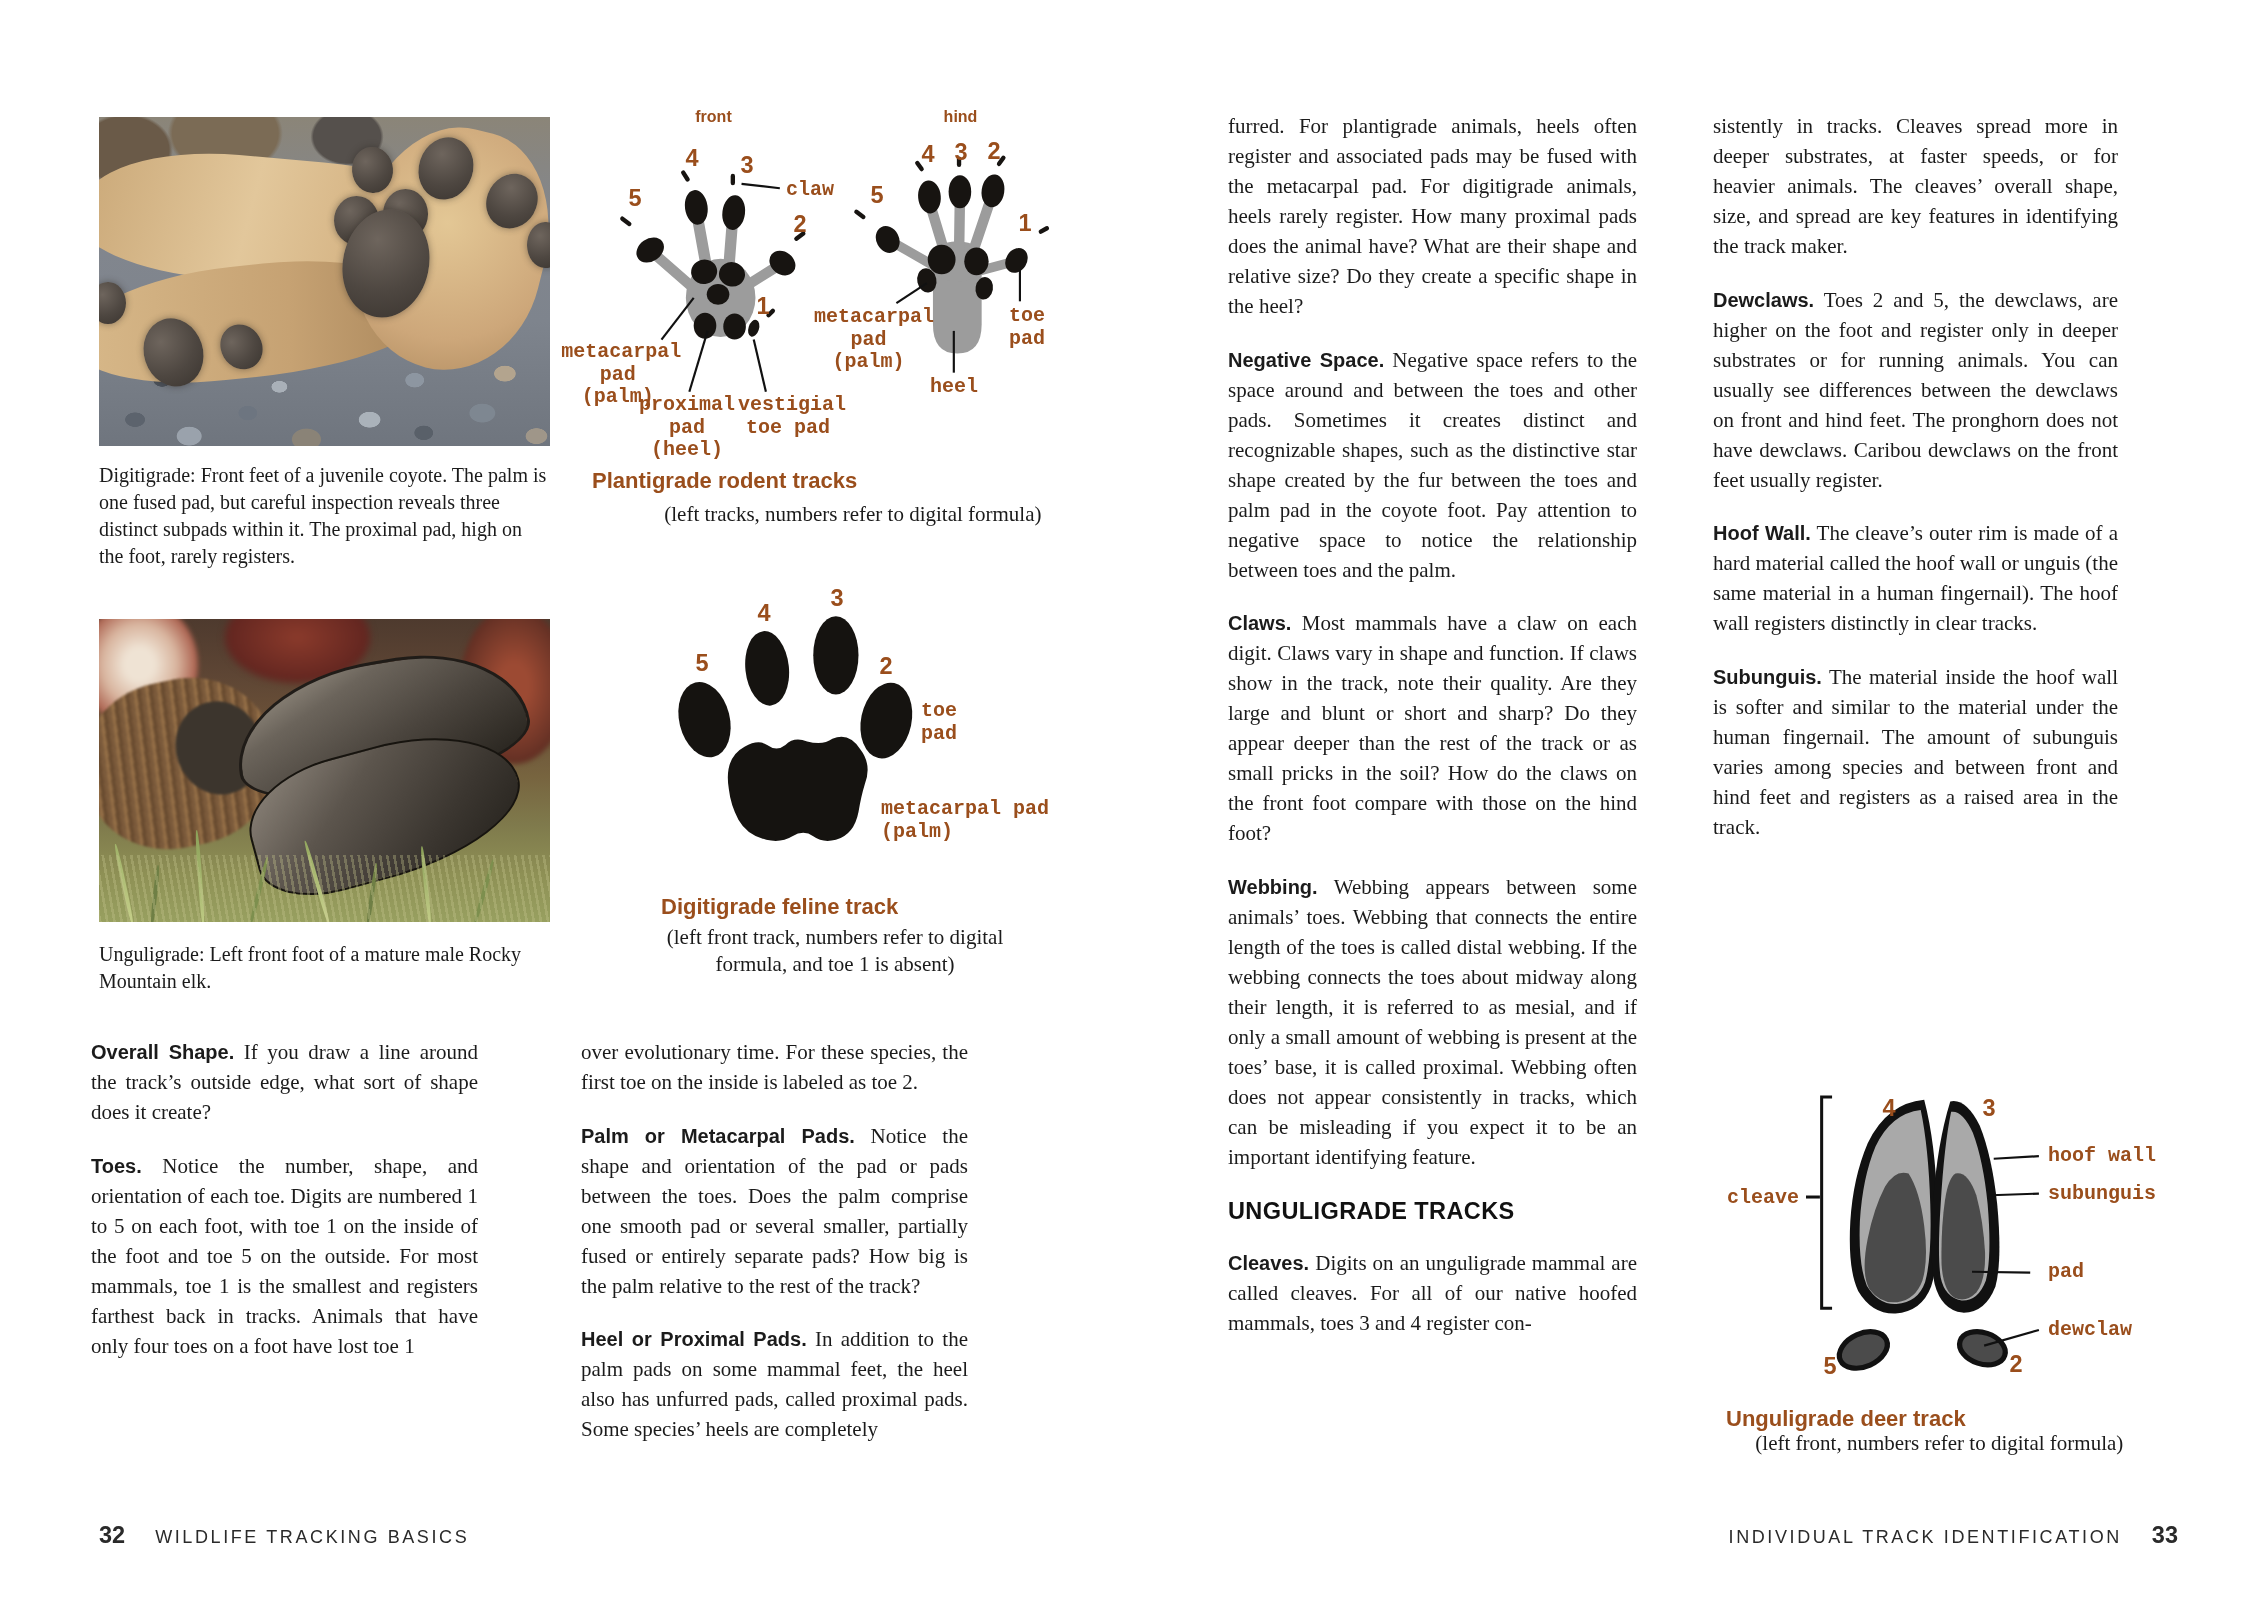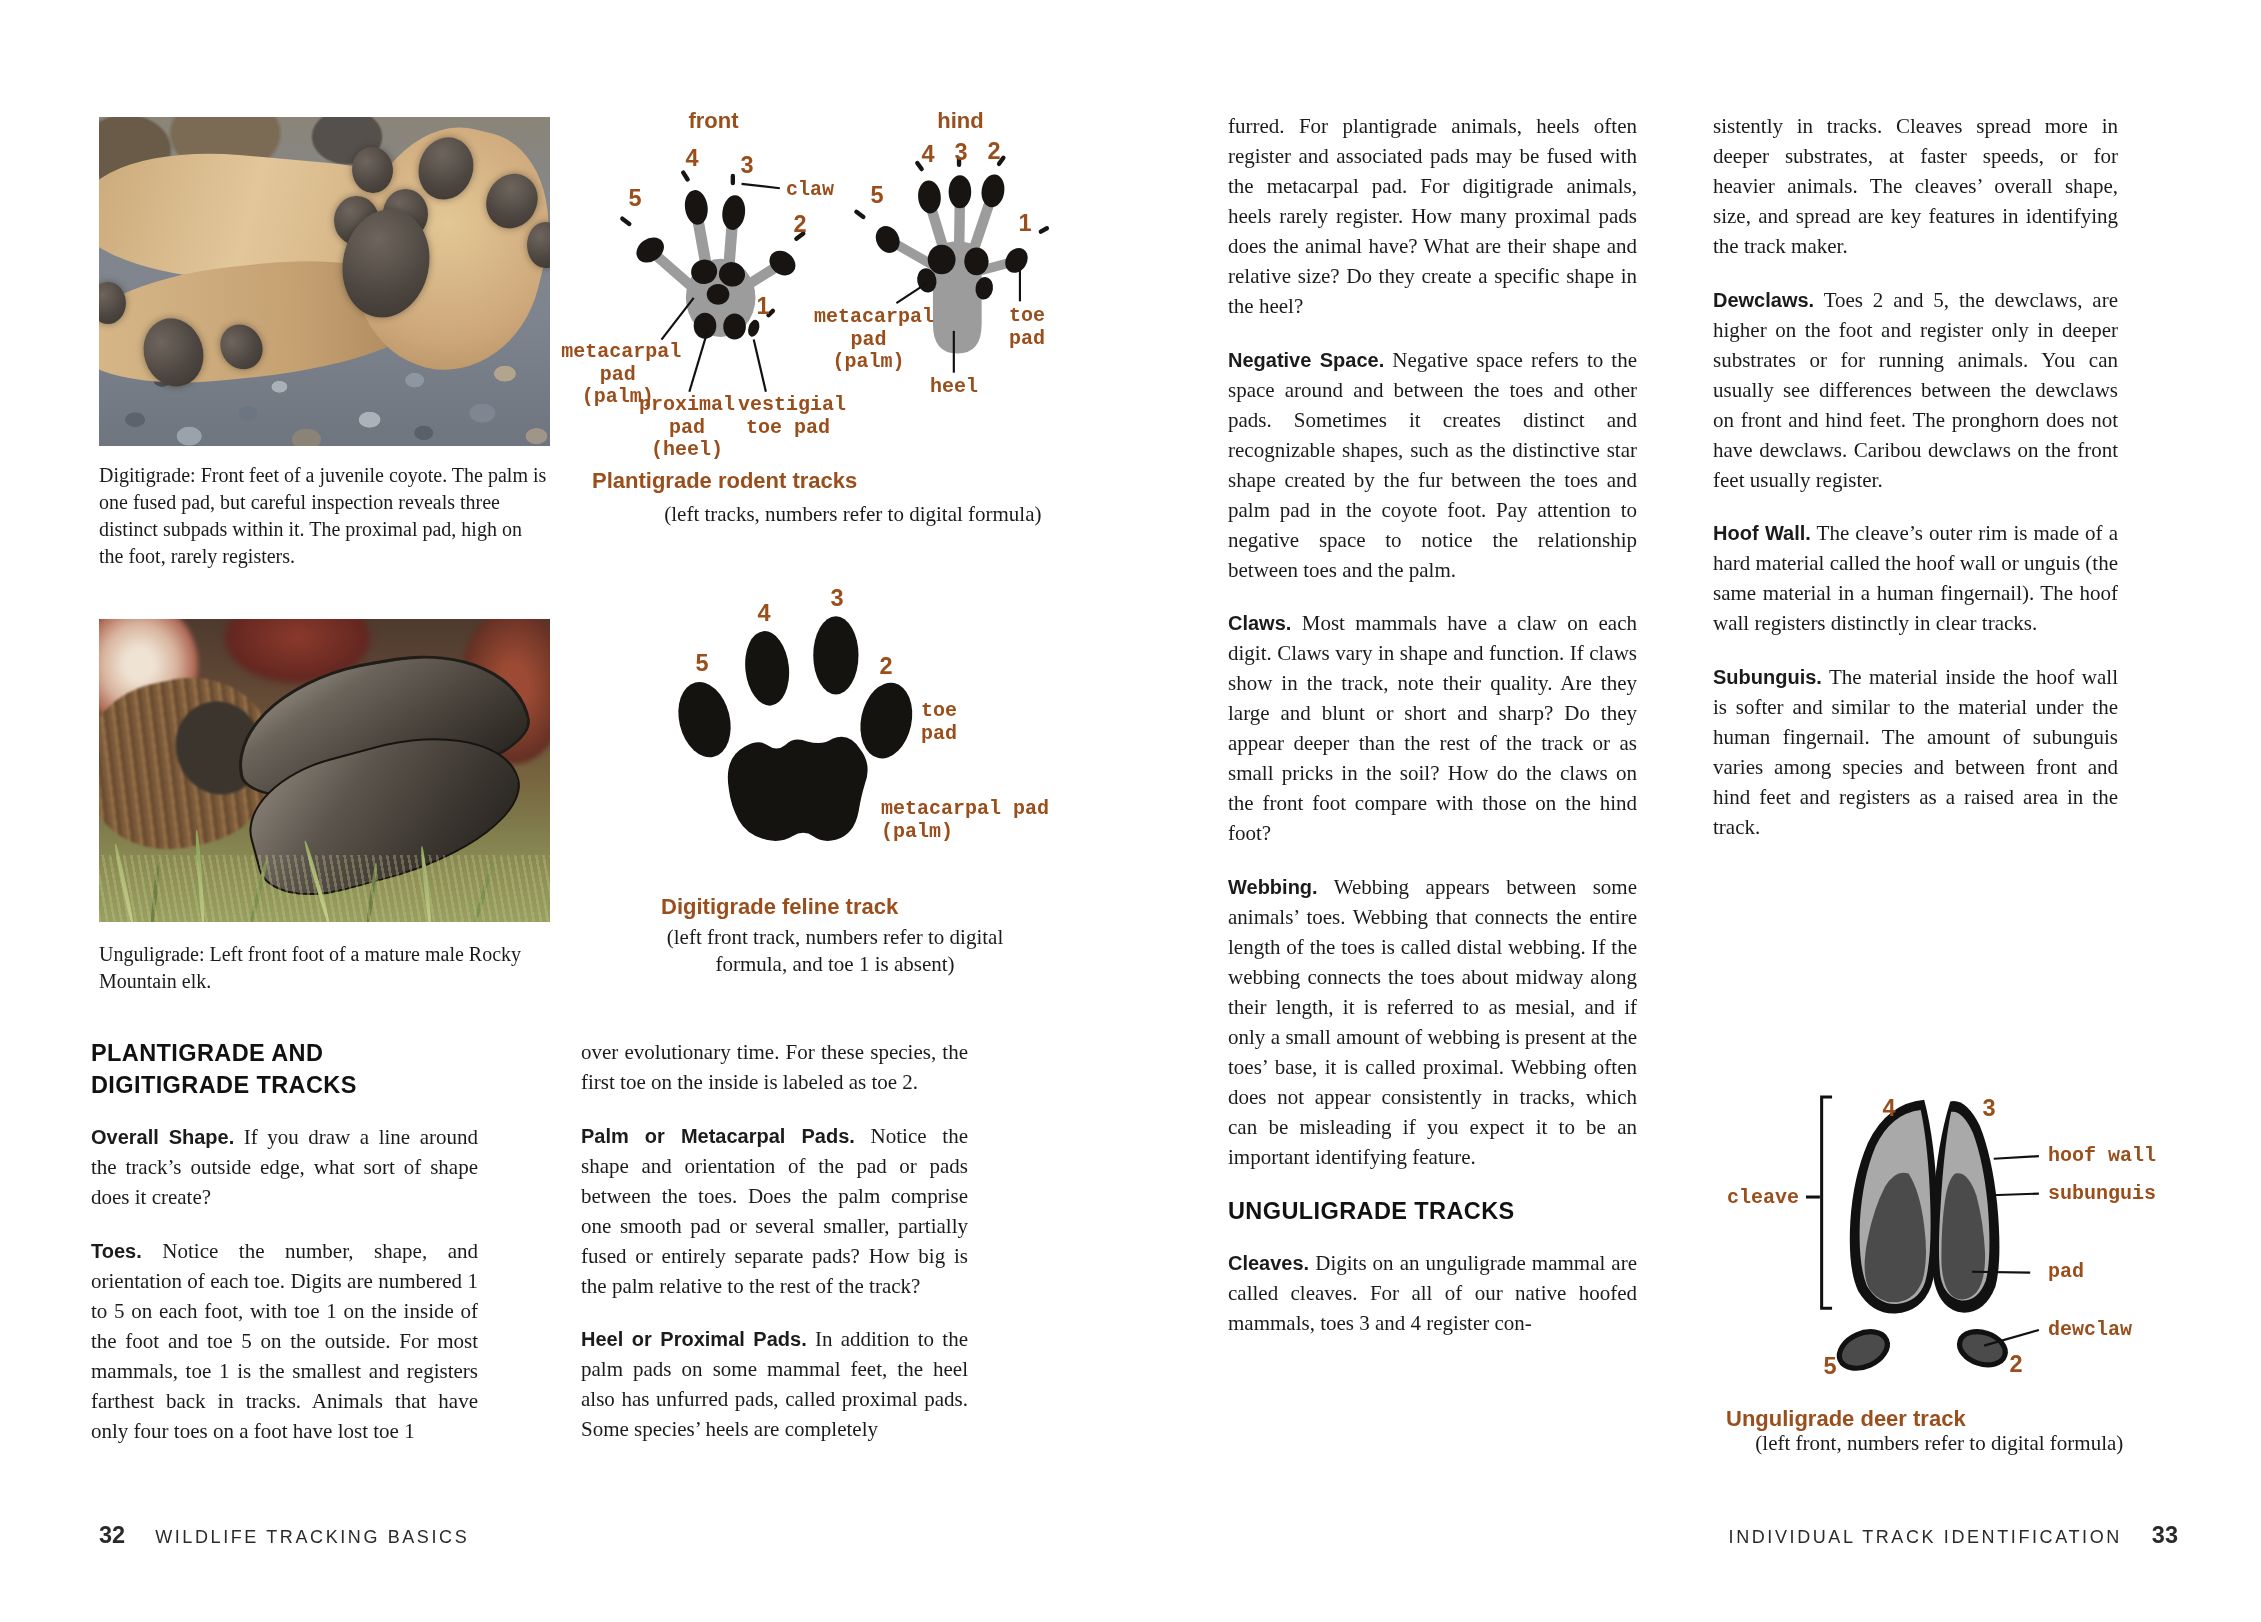--- a/index.html
+++ b/index.html
@@ -21,21 +21,21 @@
   .footer-right .pnum{margin-left:30px;}
 
   
   .diagram{position:absolute;}
   .diagram svg{position:absolute;left:0;top:0;}
   .dlabel{position:absolute;font-family:Liberation Mono, monospace;font-weight:bold;
           font-size:20px;line-height:22.6px;color:#9a4e1c;}
   .dnum{position:absolute;width:26px;text-align:center;font-family:"Liberation Sans",sans-serif;
         font-weight:bold;font-size:23.5px;color:#9a4e1c;}
   .dheading{position:absolute;text-align:center;font-family:"Liberation Sans",sans-serif;
-            font-weight:bold;font-size:22px;color:#9a4e1c;}
+            font-weight:bold;font-size:16px;color:#9a4e1c;}
   .dtitle{position:absolute;text-align:left;font-family:"Liberation Sans",sans-serif;
           font-weight:bold;font-size:22px;color:#9a4e1c;}
   .dsub{position:absolute;text-align:center;font-size:21px;line-height:27px;color:#1b1b1b;}
   .ctr{text-align:center;}
 
   
   .photo{position:absolute;overflow:hidden;}
   .photo *{position:absolute;}
   .photo-coyote{left:99px;top:117px;width:451px;height:329px;
     background:
@@ -259,21 +259,20 @@
     <div class="dlabel" style="left:260px;top:130px;width:61px;">toe pad</div>
     <div class="dlabel" style="left:220px;top:228px;width:174px;">metacarpal pad (palm)</div>
     <div class="dtitle" style="left:0px;top:324px;width:296px;">Digitigrade feline track</div>
     <div class="dsub" style="left:0px;top:354px;width:348px;">
       <div>(left front track, numbers refer to digital</div>
       <div>formula, and toe 1 is absent)</div>
     </div>
   </div>
 
   <div class="body-col" style="left:91px;top:1037px;width:387px;">
-    <h3 class="section-heading" style="width:365px;">PLANTIGRADE AND DIGITIGRADE TRACKS</h3>
     <p><span class="lead">Overall Shape.</span><span> If you draw a line around the track’s outside edge, what sort of shape does it create?</span></p>
     <p><span class="lead">Toes.</span><span> Notice the number, shape, and orientation of each toe. Digits are numbered 1 to 5 on each foot, with toe 1 on the inside of the foot and toe 5 on the outside. For most mammals, toe 1 is the smallest and registers farthest back in tracks. Animals that have only four toes on a foot have lost toe 1</span></p>
   </div>
   <div class="body-col" style="left:581px;top:1037px;width:387px;">
     <p><span>over evolutionary time. For these species, the first toe on the inside is labeled as toe 2.</span></p>
     <p><span class="lead">Palm or Metacarpal Pads.</span><span> Notice the shape and orientation of the pad or pads between the toes. Does the palm comprise one smooth pad or several smaller, partially fused or entirely separate pads? How big is the palm relative to the rest of the track?</span></p>
     <p><span class="lead">Heel or Proximal Pads.</span><span> In addition to the palm pads on some mammal feet, the heel also has unfurred pads, called proximal pads. Some species’ heels are completely</span></p>
   </div>
 
   <div class="footer footer-left" style="left:99px;">

